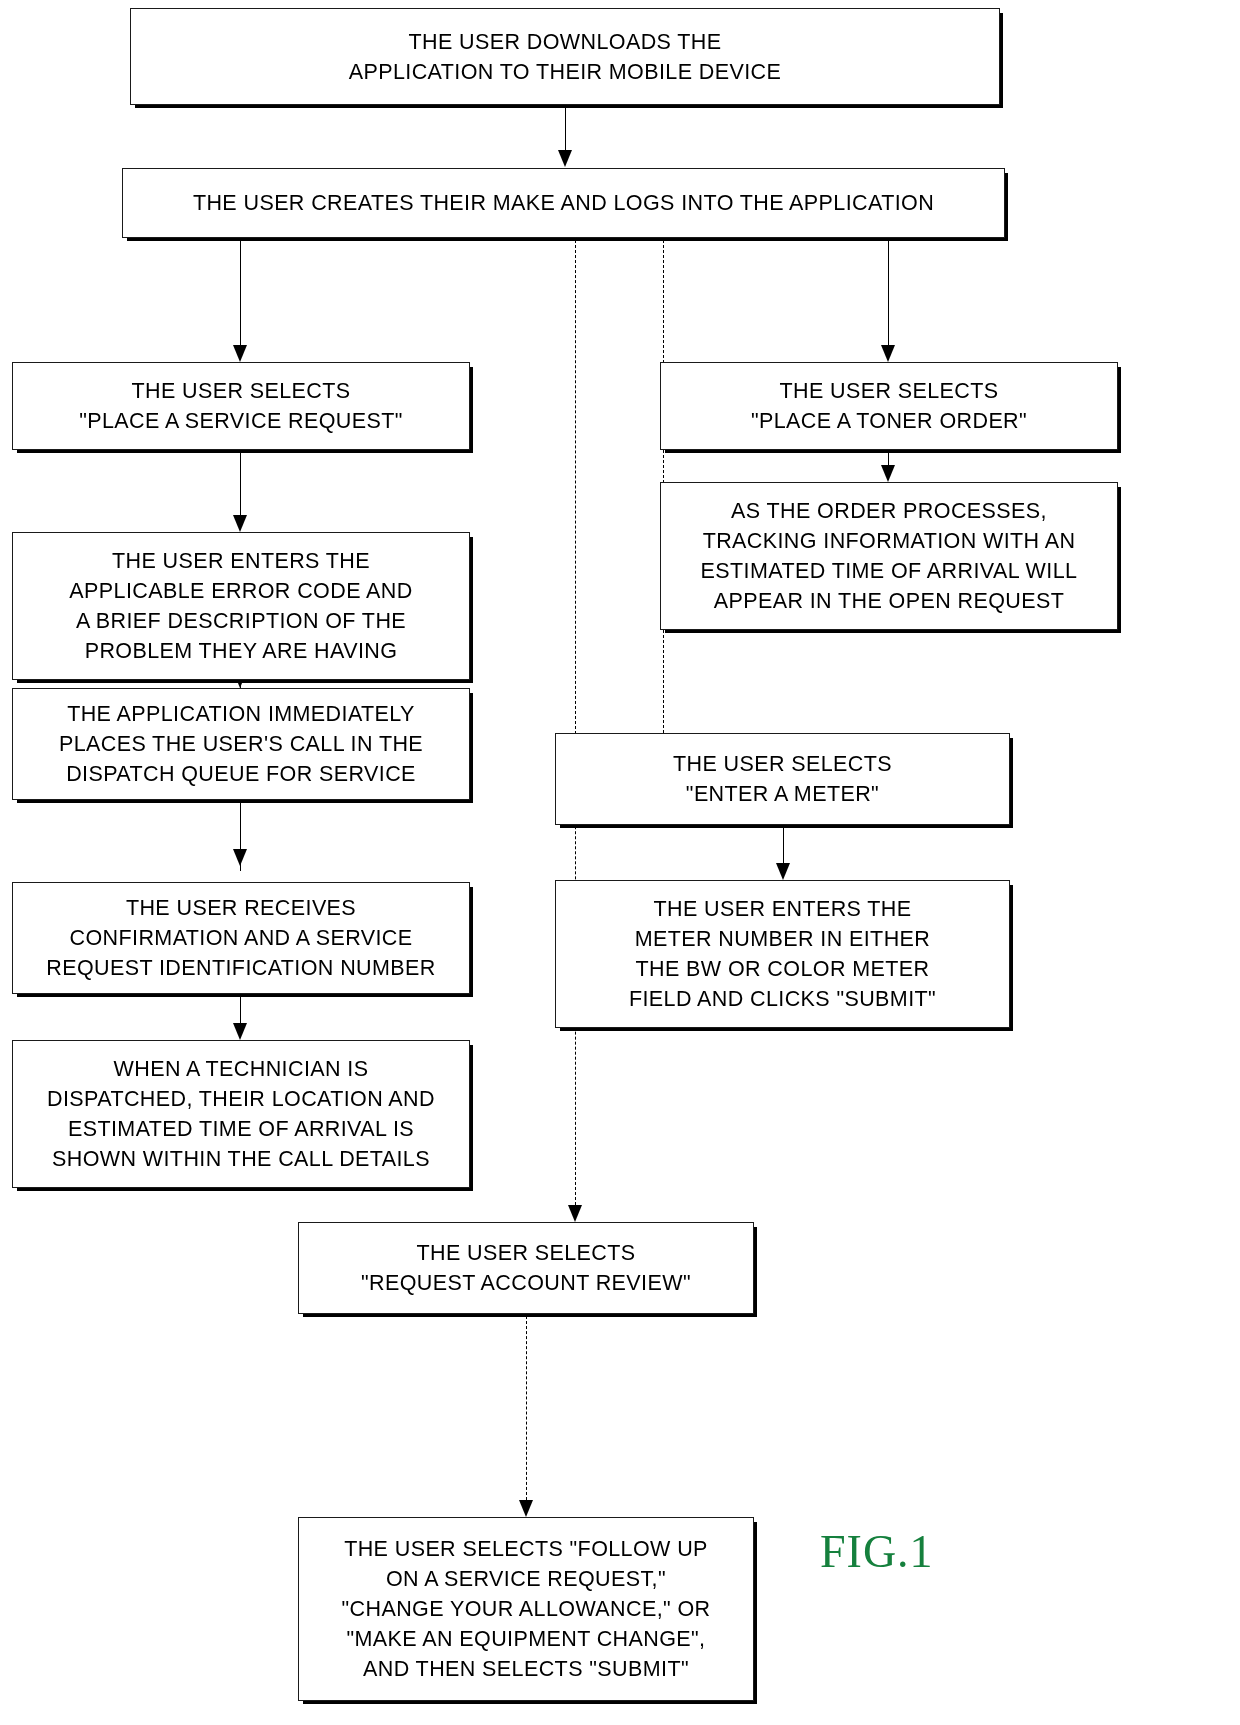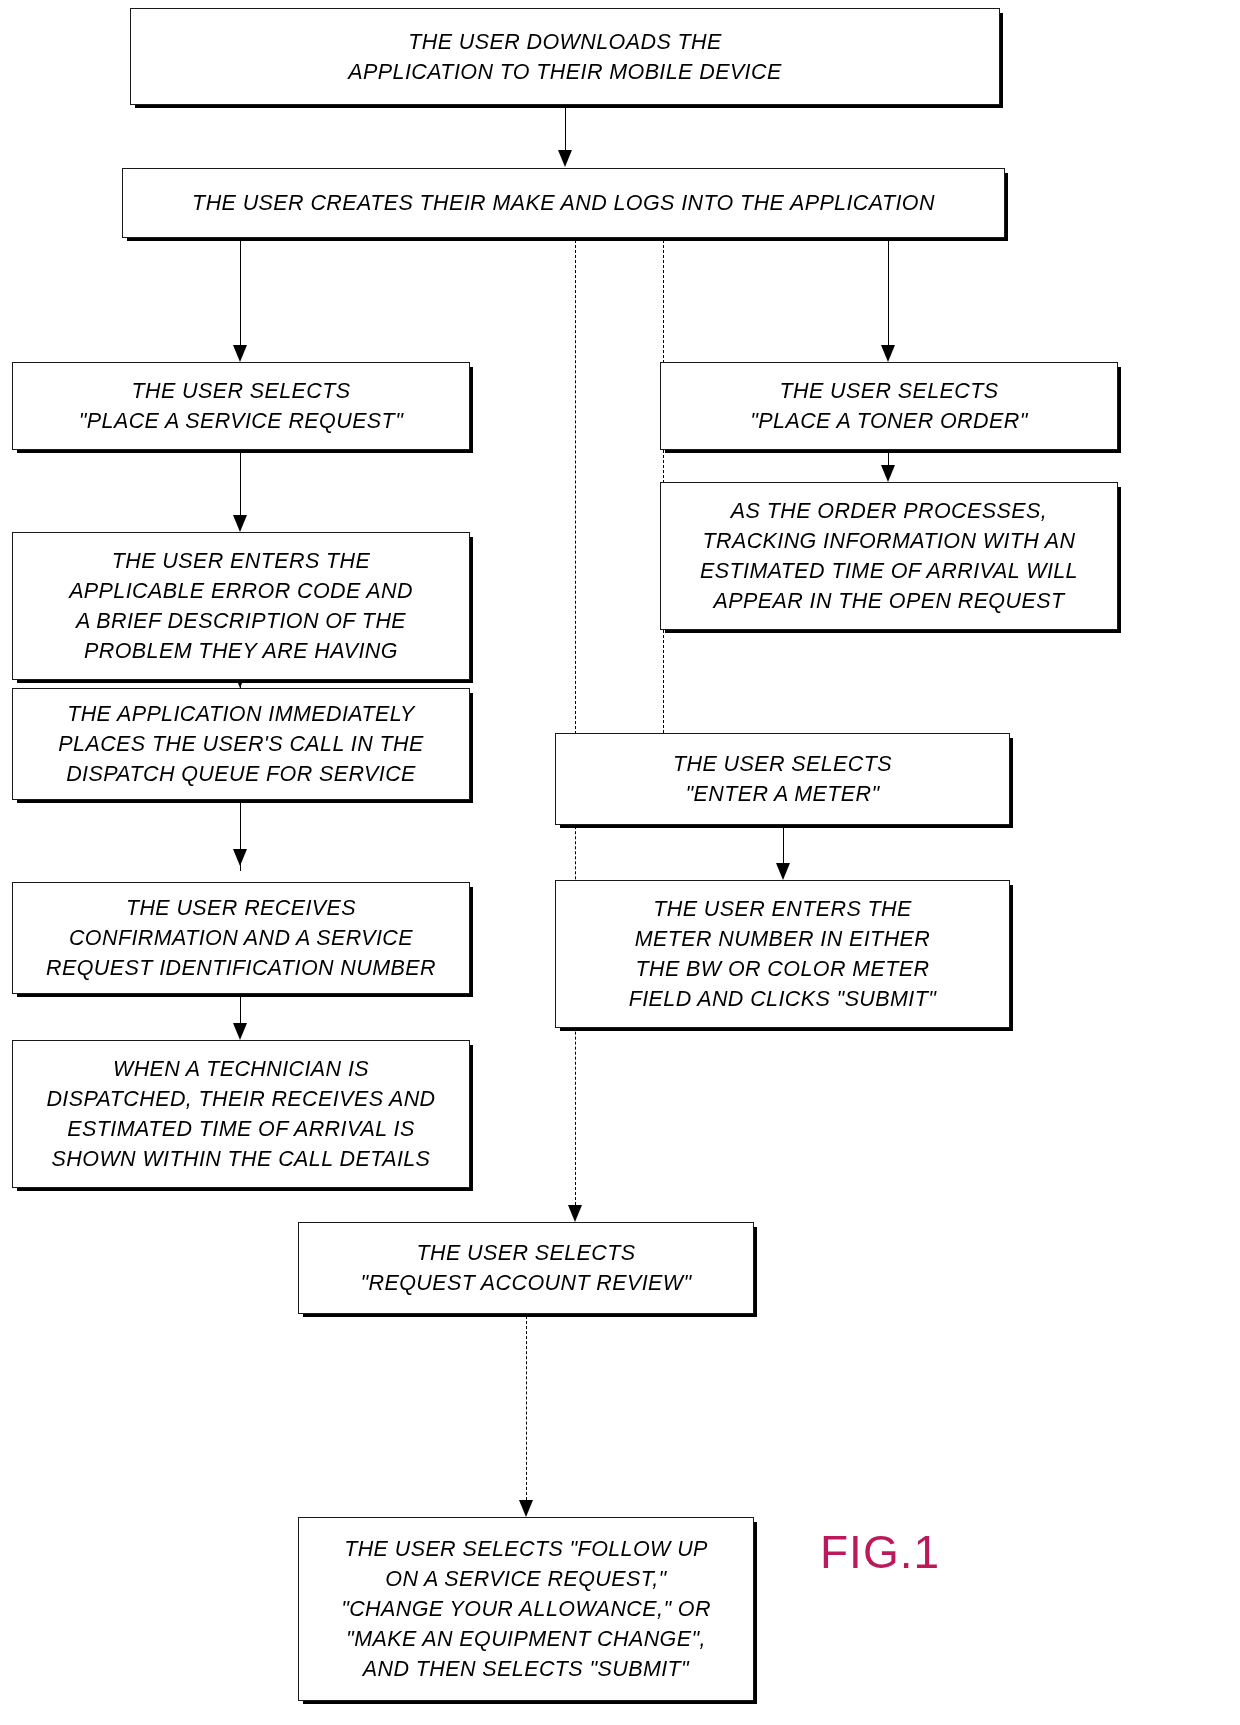--- a/index.html
+++ b/index.html
@@ -24,21 +24,20 @@
     text-align:center;
     z-index:3;
   }
   .node .txt{
     font-size:21.5px;
     line-height:30px;
     letter-spacing:0.4px;
     color:#000000;
     white-space:pre-line;
     padding:0 8px;
-    font-style:italic;
   }
 
   
   .vline{
     position:absolute;
     width:0;
     border-left:1.4px solid #000000;
     z-index:1;
   }
   .vline.dashed{
@@ -51,22 +50,22 @@
     border-right:7px solid transparent;
     border-top:17px solid #000000;
     z-index:2;
   }
 
   
   #figlabel{
     position:absolute;
     font-size:46px;
     letter-spacing:1px;
-    color:#be185d;
-    font-family:Liberation Sans, sans-serif;
+    color:#15803d;
+    font-family:Liberation Serif, serif;
     z-index:4;
   }
 </style>
 </head>
 <body>
 
 <div id="figure">
     <div class="vline" style="left: 565px; top: 105px; height: 45px;"></div>
     <div class="vline" style="left: 240px; top: 240px; height: 106px;"></div>
     <div class="vline" style="left: 888px; top: 240px; height: 106px;"></div>
@@ -133,21 +132,21 @@
 REQUEST IDENTIFICATION NUMBER</div>
     </div>
     <div class="node" style="left: 555px; top: 880px; width: 455px; height: 148px;">
       <div class="txt">THE USER ENTERS THE
 METER NUMBER IN EITHER
 THE BW OR COLOR METER
 FIELD AND CLICKS "SUBMIT"</div>
     </div>
     <div class="node" style="left: 12px; top: 1040px; width: 458px; height: 148px;">
       <div class="txt">WHEN A TECHNICIAN IS
-DISPATCHED, THEIR RECEIVES AND
+DISPATCHED, THEIR LOCATION AND
 ESTIMATED TIME OF ARRIVAL IS
 SHOWN WITHIN THE CALL DETAILS</div>
     </div>
     <div class="node" style="left: 298px; top: 1222px; width: 456px; height: 92px;">
       <div class="txt">THE USER SELECTS
 "REQUEST ACCOUNT REVIEW"</div>
     </div>
     <div class="node" style="left: 298px; top: 1517px; width: 456px; height: 184px;">
       <div class="txt">THE USER SELECTS "FOLLOW UP
 ON A SERVICE REQUEST,"

